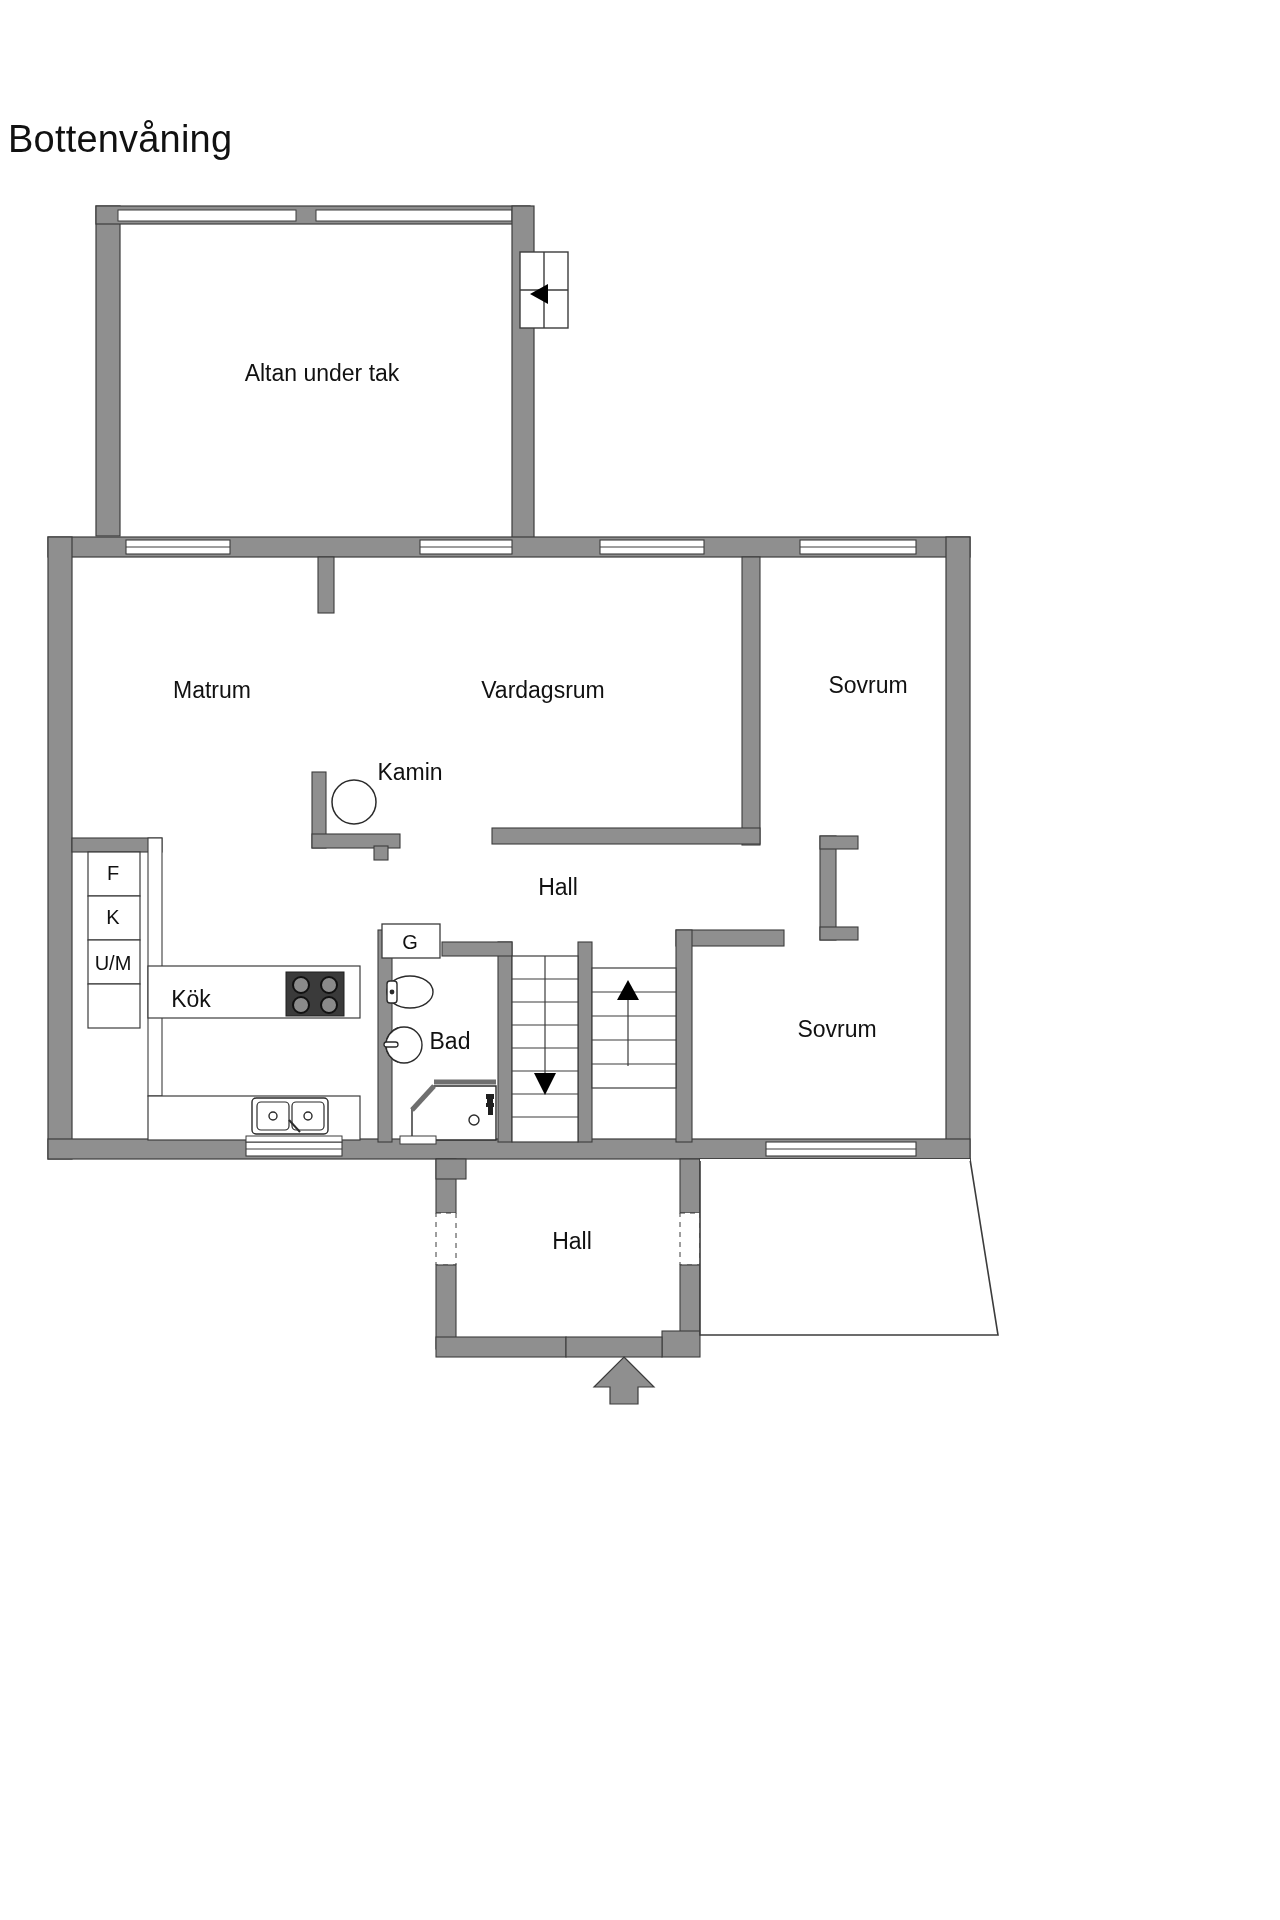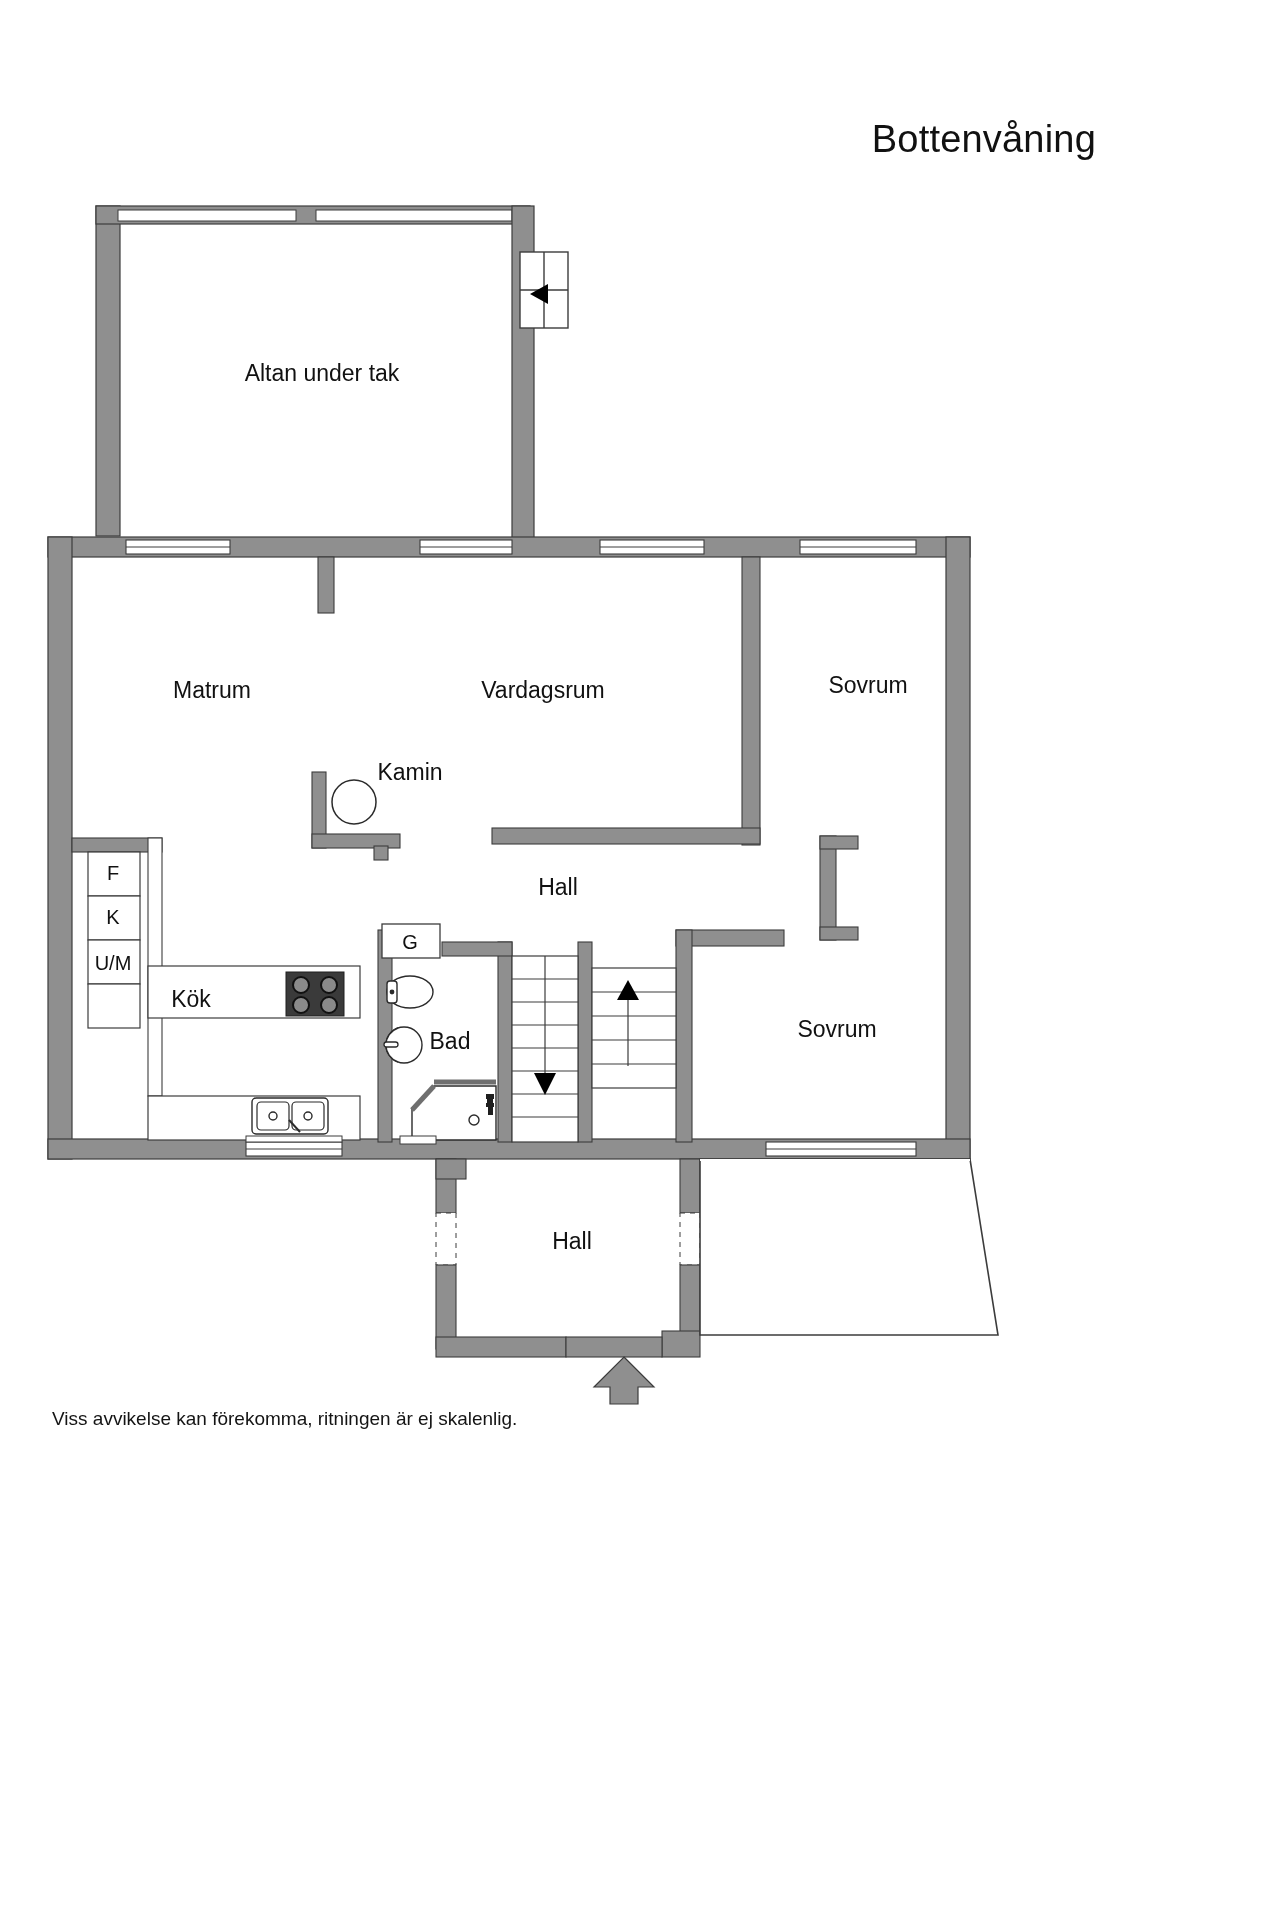--- a/index.html
+++ b/index.html
@@ -15,24 +15,24 @@
     position: relative;
     overflow: hidden;
   }
   #floorplan-page {
     position: relative;
     width: 1280px;
     height: 1920px;
   }
   #plan-title {
     position: absolute;
-    left: 16px;
+    left: 8px;
     top: 118px;
     width: 1080px;
-    text-align: right;
+    text-align: left;
     font-size: 38px;
     font-weight: 400;
     letter-spacing: 0.2px;
     color: #111111;
   }
   #plan-disclaimer {
     position: absolute;
     left: 52px;
     top: 1408px;
     font-size: 19px;
@@ -277,15 +277,14 @@
       <text class="room-label" text-anchor="middle" x="572" y="1249">Hall</text>
 
       <text class="appliance-label" text-anchor="middle" x="113" y="880">F</text>
       <text class="appliance-label" text-anchor="middle" x="113" y="924">K</text>
       <text class="appliance-label" text-anchor="middle" x="113" y="970">U/M</text>
       <text class="appliance-label" text-anchor="middle" x="410" y="949">G</text>
 
     </svg>
   </div>
 
-  <div id="plan-disclaimer">Viss avvikelse kan förekomma, ritningen är ej skalenlig.</div>
 
 </div>
 
 </body></html>

